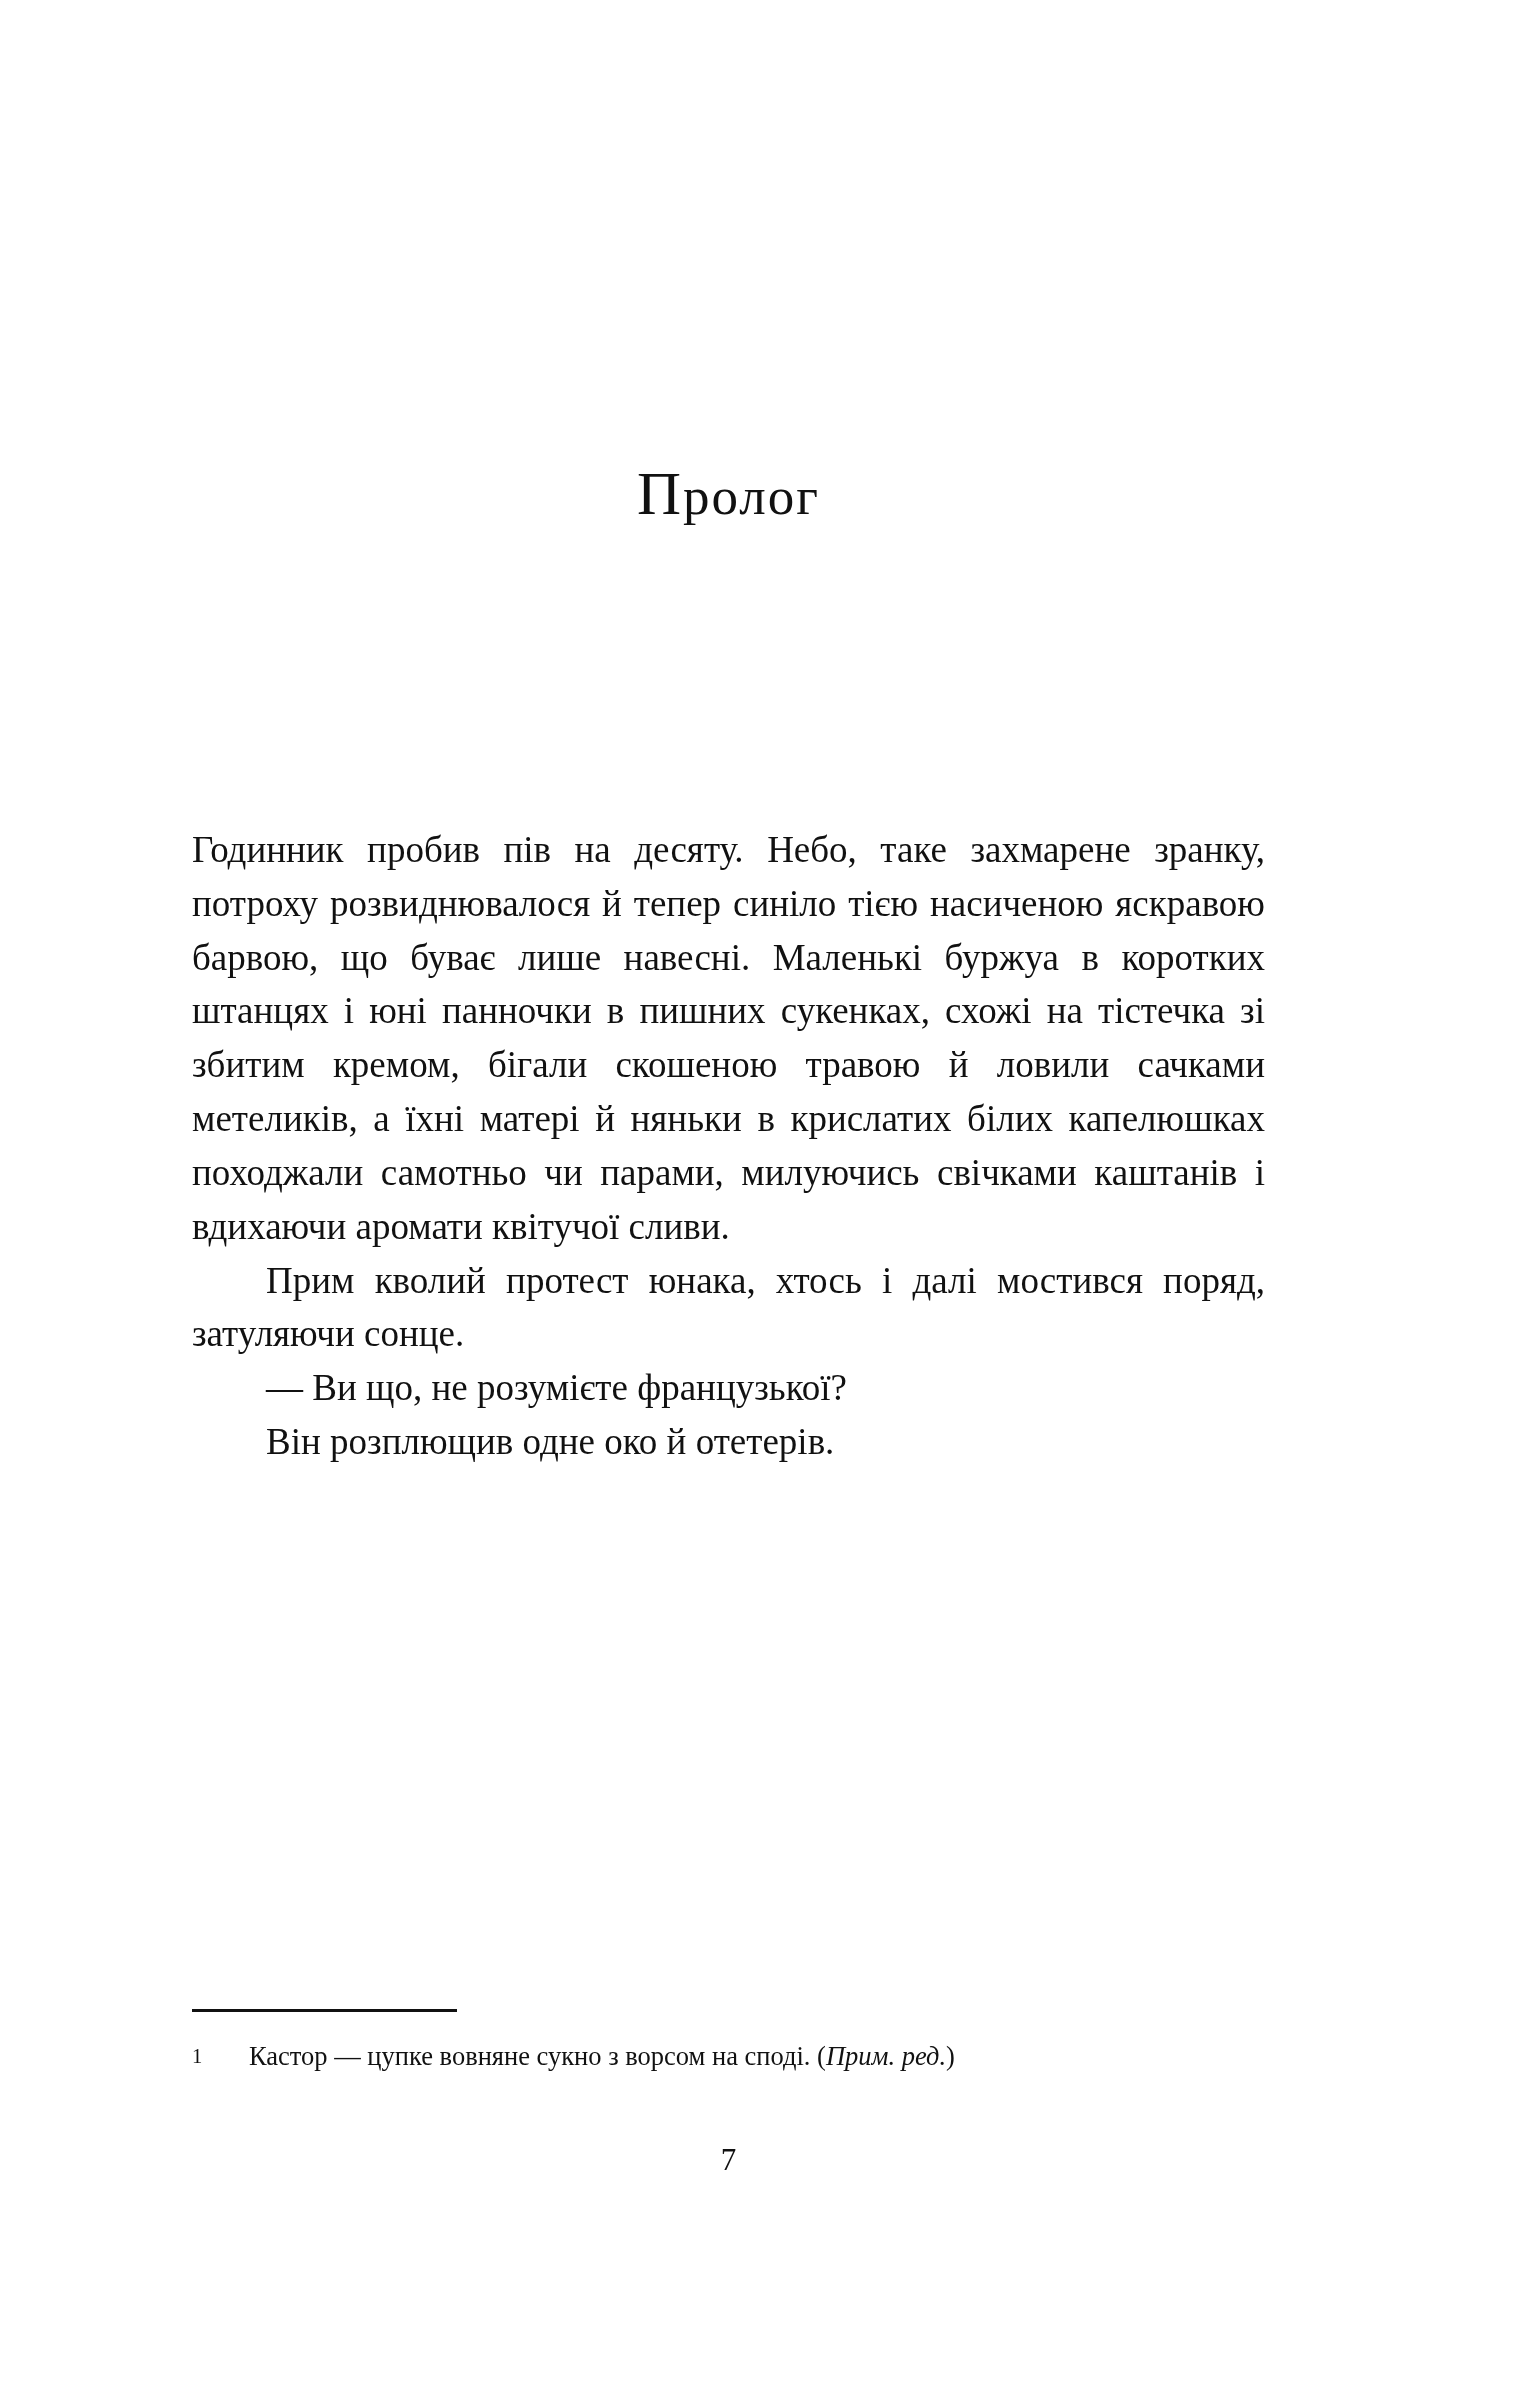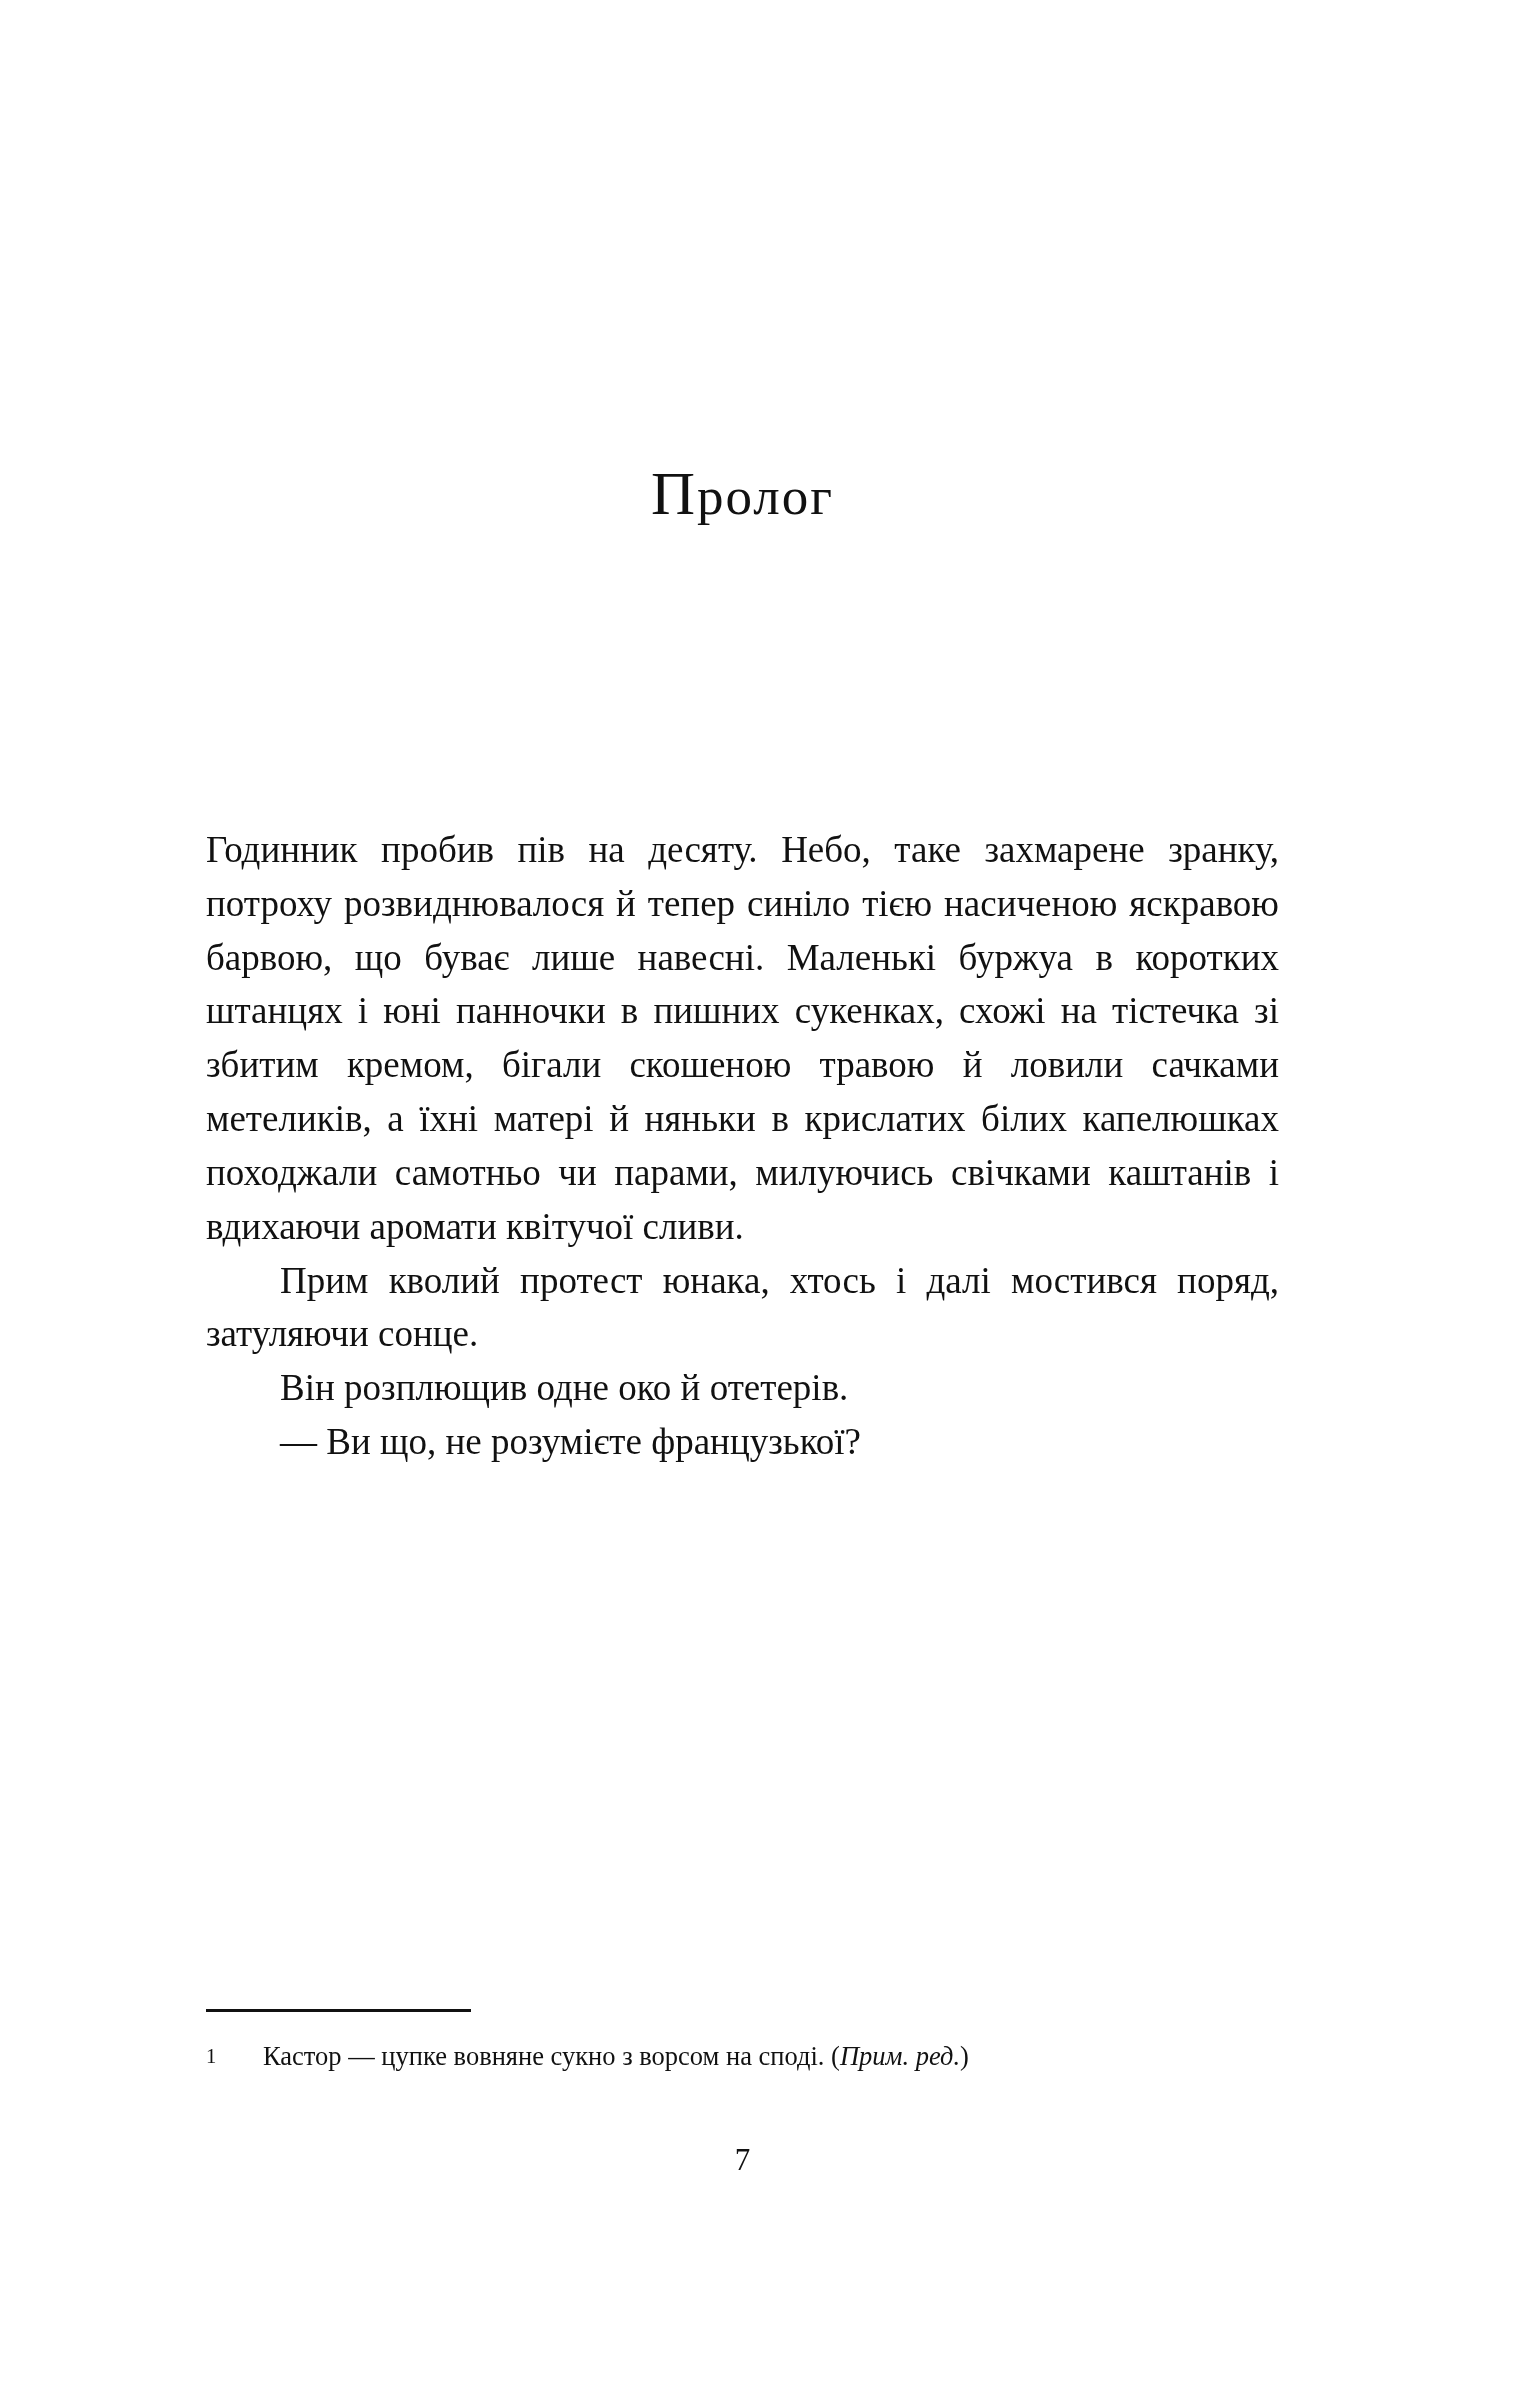--- a/index.html
+++ b/index.html
@@ -12,21 +12,21 @@
     height: 2396px;
     position: relative;
     background: #ffffff;
     box-sizing: border-box;
     font-family: "Liberation Serif", "DejaVu Serif", serif;
     color: #111111;
     overflow: hidden;
   }
   .content {
     position: absolute;
-    left: 206px;
+    left: 192px;
     top: 0;
     width: 1073px;
     height: 2384px;
   }
   .chapter-title {
     text-align: center;
     font-size: 53px;
     letter-spacing: 2px;
     margin: 0;
     padding-top: 459px;
@@ -100,22 +100,22 @@
 <body>
 
 <div class="page">
   <div class="content">
 
     <h1 class="chapter-title"><span class="drop">П</span><span>ролог</span></h1>
 
     <div class="body-block">
       <p>Годинник пробив пів на десяту. Небо, таке захмарене зранку, потроху розвиднювалося й тепер синіло тією насиченою яскравою барвою, що буває лише навесні. Маленькі буржуа в коротких штанцях і юні панночки в пишних сукенках, схожі на тістечка зі збитим кремом, бігали скошеною травою й ловили сачками метеликів, а їхні матері й няньки в крислатих білих капелюшках походжали самотньо чи парами, милуючись свічками каштанів і вдихаючи аромати квітучої сливи.</p>
       <p>Прим кволий протест юнака, хтось і далі мостився поряд, затуляючи сонце.</p>
+      <p>— Ви що, не розумієте французької?</p>
       <p>Він розплющив одне око й отетерів.</p>
-      <p>— Ви що, не розумієте французької?</p>
     </div>
 
     <div class="footnote-area">
       <div class="footnote-rule"></div>
       <div class="footnote">
         <span class="fn-num">1</span><span class="fn-text"><span>Кастор — цупке вовняне сукно з ворсом на споді. (</span><em>Прим. ред.</em><span>)</span></span>
       </div>
     </div>
 
     <div class="page-number">7</div>

